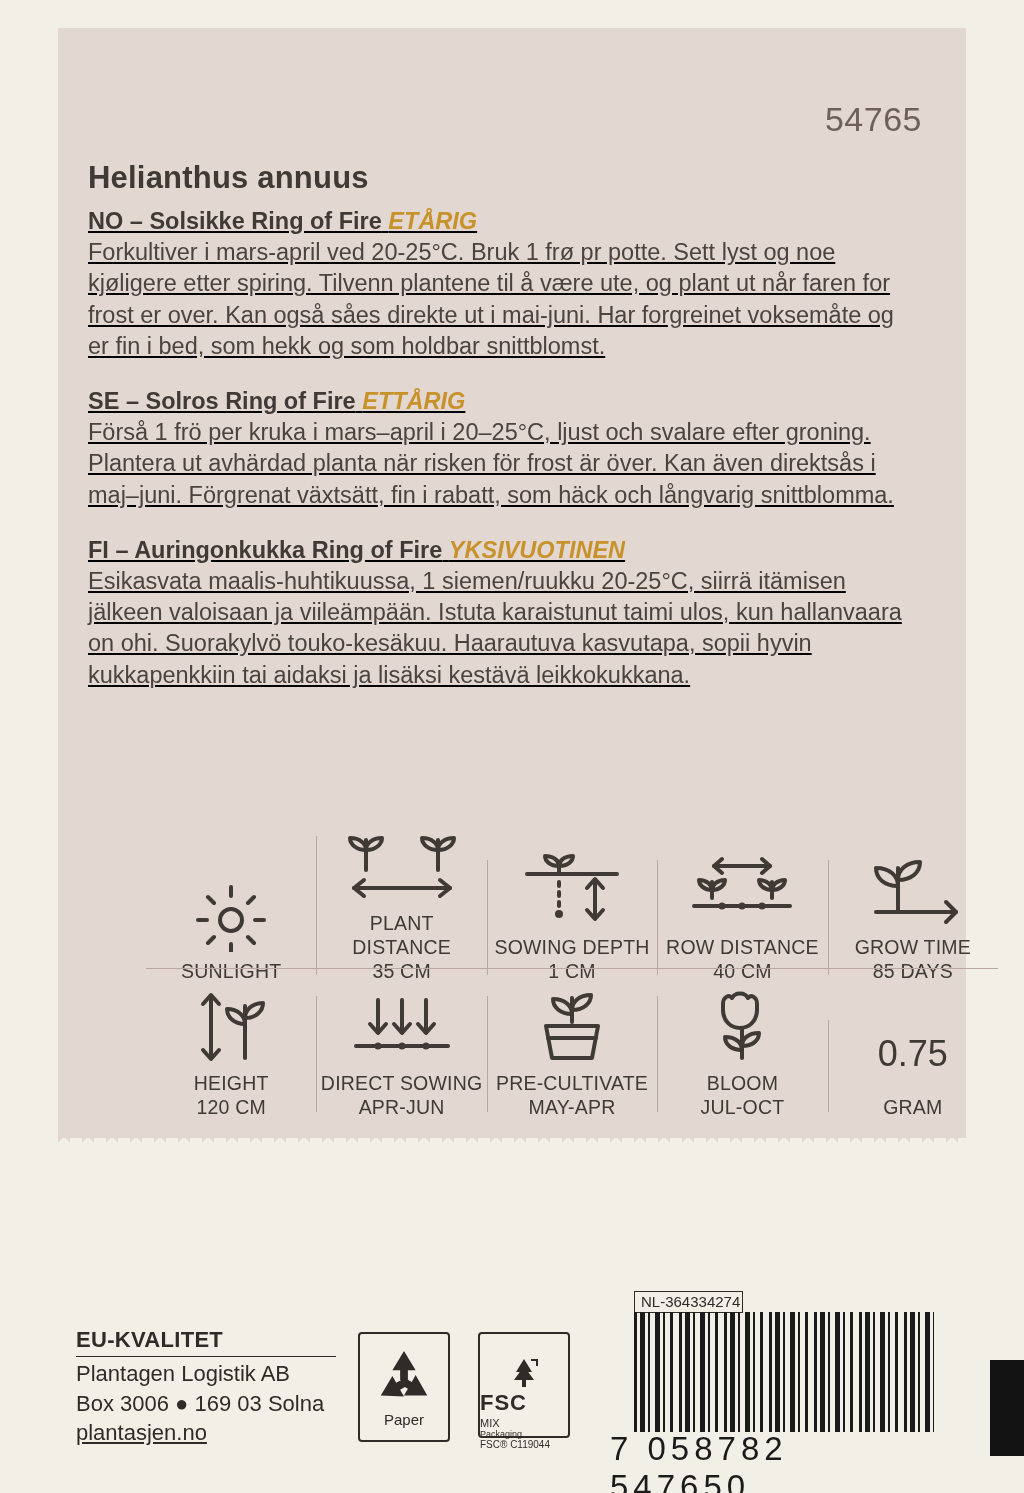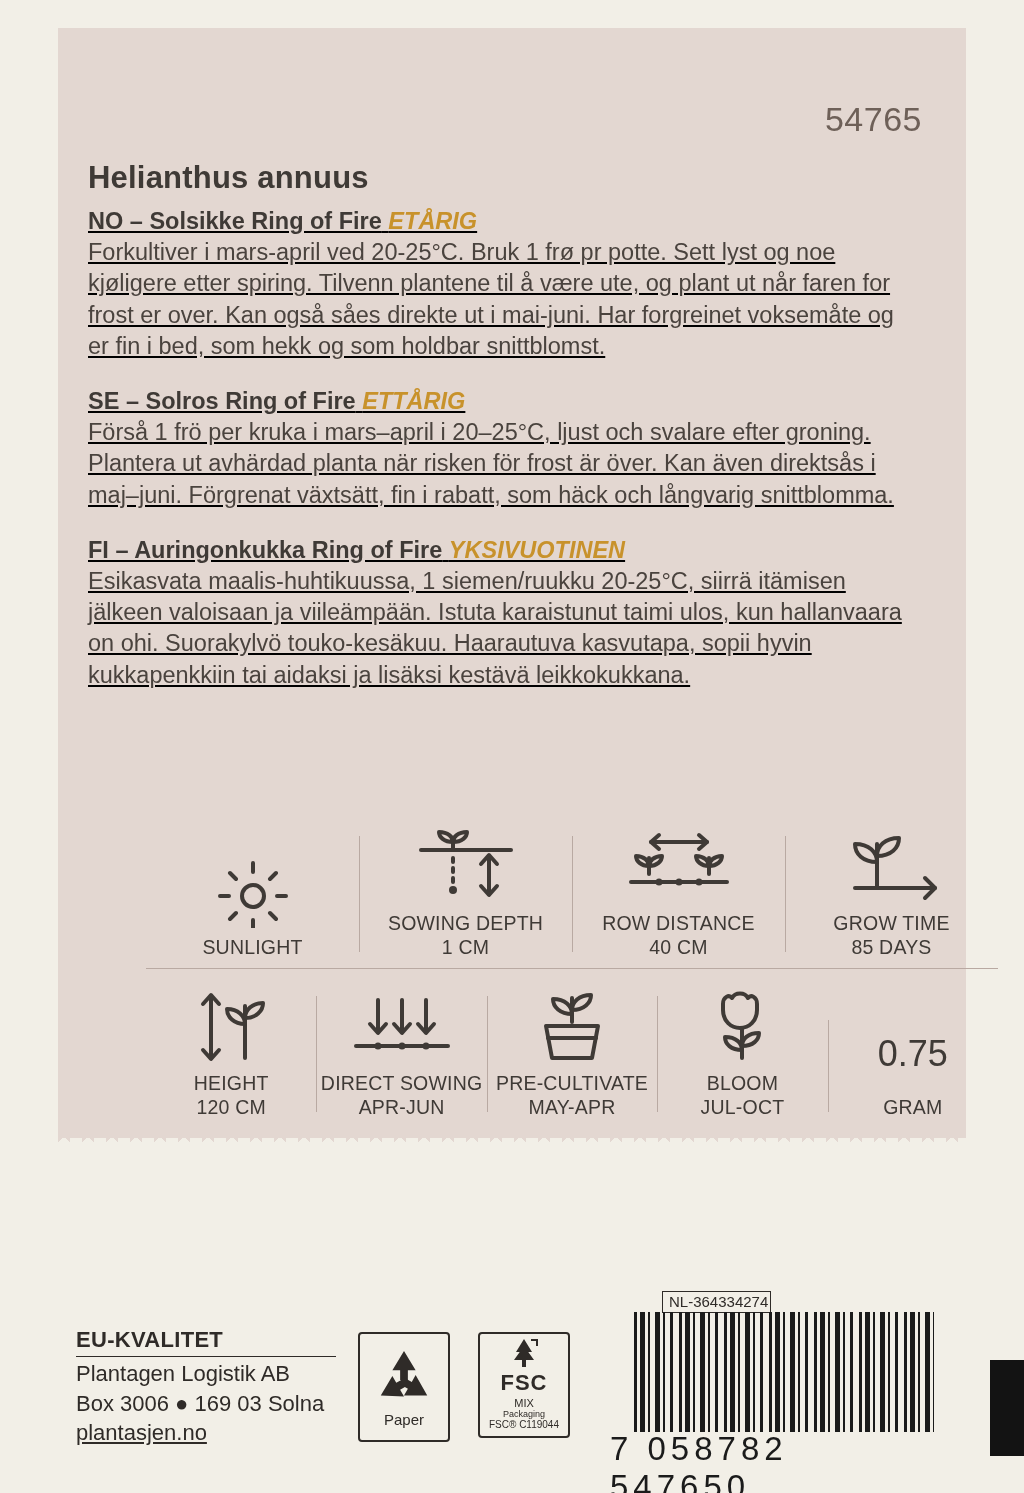--- a/index.html
+++ b/index.html
@@ -200,23 +200,22 @@
   }
   .fsc-badge {
     position: absolute;
     left: 478px;
     top: 32px;
     width: 92px;
     height: 106px;
     border: 2px solid #2f2b28;
     border-radius: 4px;
     color: #2f2b28;
-    text-align: center;
     box-sizing: border-box;
-    padding-top: 0;
+    padding-top: 20px;
   }
   .fsc-badge .fsc-word {
     font-size: 22px;
     font-weight: bold;
     letter-spacing: 1px;
     margin-top: 0px;
   }
   .fsc-badge .mix { font-size: 11px; margin-top: 1px; }
   .fsc-badge .pk { font-size: 9px; }
   .fsc-badge .code { font-size: 10px; }
@@ -230,21 +229,20 @@
   .nl-code {
     font-size: 15px;
     color: #2f2b28;
     border: 1px solid #2f2b28;
     display: inline-block;
     padding: 1px 2px 2px 6px;
     position: absolute;
     left: 30px;
     top: -9px;
     background: #f2efe7;
-    margin-left: 28px;
   }
   .bars {
     position: absolute;
     left: 30px;
     top: 12px;
     width: 300px;
     height: 120px;
     background:
       repeating-linear-gradient(to right,
         #1b1b1b 0 3px, transparent 3px 6px,
@@ -312,20 +310,39 @@
     <div class="icon-cell">
       <div class="icon-art">
         <svg width="96" height="72" viewBox="0 0 96 72" fill="none" stroke="#3f3a36" stroke-width="4" stroke-linecap="round">
           <circle cx="48" cy="40" r="11"></circle>
           <path d="M48 16 v-9 M48 64 v9 M24 40 h-9 M72 40 h9 M31 23 l-6-6 M65 23 l6-6 M31 57 l-6 6 M65 57 l6 6"></path>
         </svg>
       </div>
       <div class="icon-label">SUNLIGHT</div>
     </div>
 
+    <div class="icon-cell">
+      <div class="icon-art">
+        <svg width="140" height="76" viewBox="0 0 140 76" fill="none" stroke="#3f3a36" stroke-width="4" stroke-linecap="round" stroke-linejoin="round">
+          <path d="M34 42 V12"></path>
+            <path d="M34 22 c-10 0 -16 -6 -16 -12 c10 0 16 6 16 12z"></path>
+            <path d="M34 22 c10 0 16 -6 16 -12 c-10 0 -16 6 -16 12z"></path>
+          <path d="M106 42 V12"></path>
+            <path d="M106 22 c-10 0 -16 -6 -16 -12 c10 0 16 6 16 12z"></path>
+            <path d="M106 22 c10 0 16 -6 16 -12 c-10 0 -16 6 -16 12z"></path>
+          <path d="M22 60 H118"></path>
+          <path d="M32 52 l-10 8 l10 8"></path>
+            <path d="M108 52 l10 8 l-10 8"></path>
+        </svg>
+      </div>
+      <div class="icon-label">
+        <span>PLANT DISTANCE</span><br>
+        <span>35 CM</span>
+      </div>
+    </div>
 
     <div class="icon-cell">
       <div class="icon-art">
         <svg width="130" height="76" viewBox="0 0 130 76" fill="none" stroke="#3f3a36" stroke-width="4" stroke-linecap="round" stroke-linejoin="round">
           <path d="M20 22 H110"></path>
           <path d="M52 22 V10"></path>
             <path d="M52 14 c-9 0 -14 -5 -14 -10 c9 0 14 5 14 10z"></path>
             <path d="M52 14 c9 0 14 -5 14 -10 c-9 0 -14 5 -14 10z"></path>
           <path d="M52 30 v4 M52 40 v4 M52 50 v4"></path>
           <circle cx="52" cy="62" r="4" fill="#3f3a36" stroke="none"></circle>

